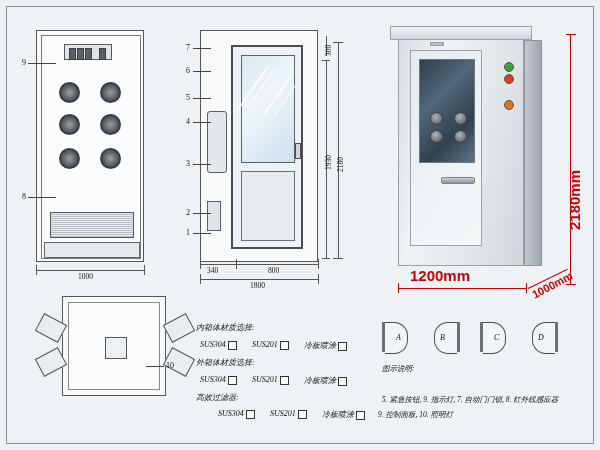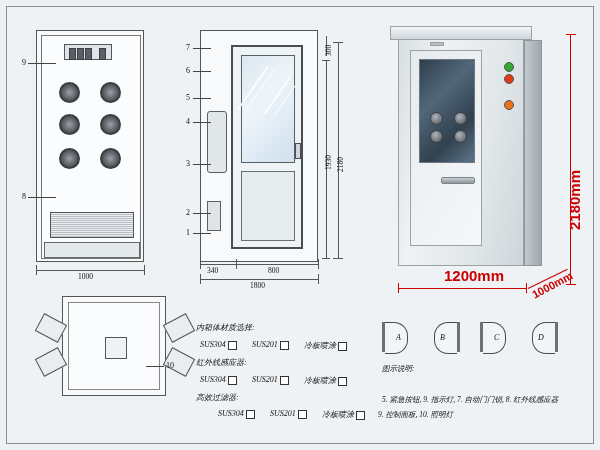--- a/index.html
+++ b/index.html
@@ -189,21 +189,21 @@
   <div class="mat-row" style="left:200px;top:340px">
     <span>SUS304</span><span class="chk"></span>
   </div>
   <div class="mat-row" style="left:252px;top:340px">
     <span>SUS201</span><span class="chk"></span>
   </div>
   <div class="mat-row" style="left:304px;top:340px">
     <span>冷板喷涂</span><span class="chk"></span>
   </div>
 
-  <div class="mat-row" style="left:196px;top:357px">红外线感应器:</div>
+  <div class="mat-row" style="left:196px;top:357px">外箱体材质选择:</div>
   <div class="mat-row" style="left:200px;top:375px">
     <span>SUS304</span><span class="chk"></span>
   </div>
   <div class="mat-row" style="left:252px;top:375px">
     <span>SUS201</span><span class="chk"></span>
   </div>
   <div class="mat-row" style="left:304px;top:375px">
     <span>冷板喷涂</span><span class="chk"></span>
   </div>
 
@@ -266,17 +266,17 @@
   </div>
 
   <div class="red-ln" style="left:570px;top:34px;width:1px;height:250px"></div>
   <div class="red-ln" style="left:566px;top:34px;width:10px;height:1px"></div>
   <div class="red-ln" style="left:566px;top:284px;width:10px;height:1px"></div>
   <div class="big-dim-v" style="left:566px;top:230px">2180mm</div>
 
   <div class="red-ln" style="left:398px;top:288px;width:128px;height:1px"></div>
   <div class="red-ln" style="left:398px;top:283px;width:1px;height:10px"></div>
   <div class="red-ln" style="left:526px;top:283px;width:1px;height:10px"></div>
-  <div class="big-dim" style="left:444px;top:267px">1200mm</div>
+  <div class="big-dim" style="left:410px;top:267px">1200mm</div>
 
   <div class="red-ln" style="left:528px;top:288px;width:44px;height:1px;transform:rotate(-26deg);transform-origin:left center"></div>
   <div class="big-dim-sk" style="left:530px;top:290px">1000mm</div>
 </div>
 
 </body></html>

